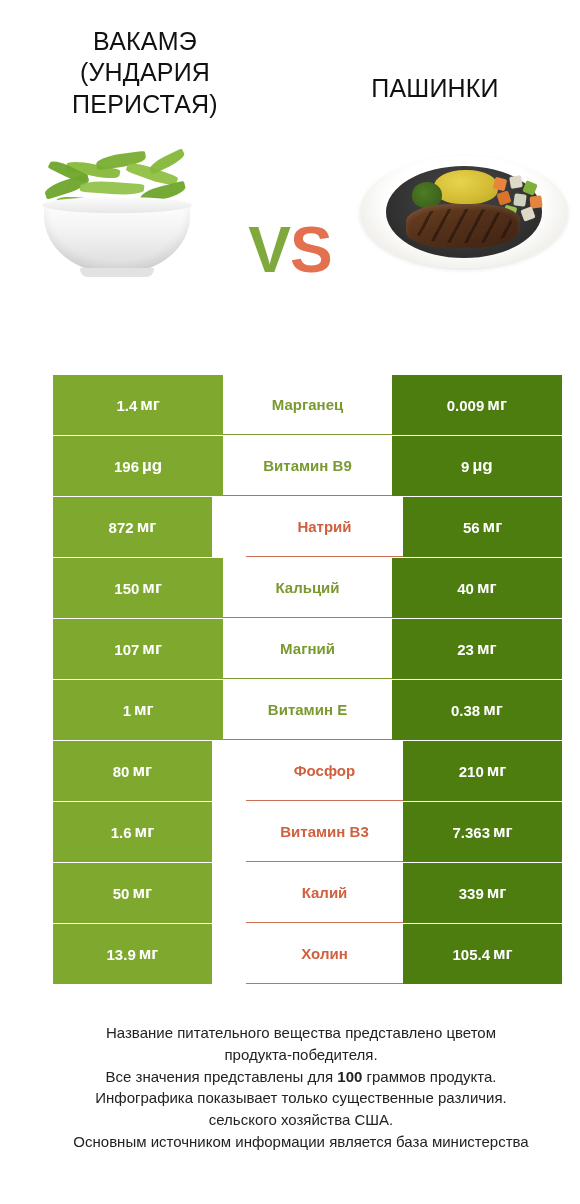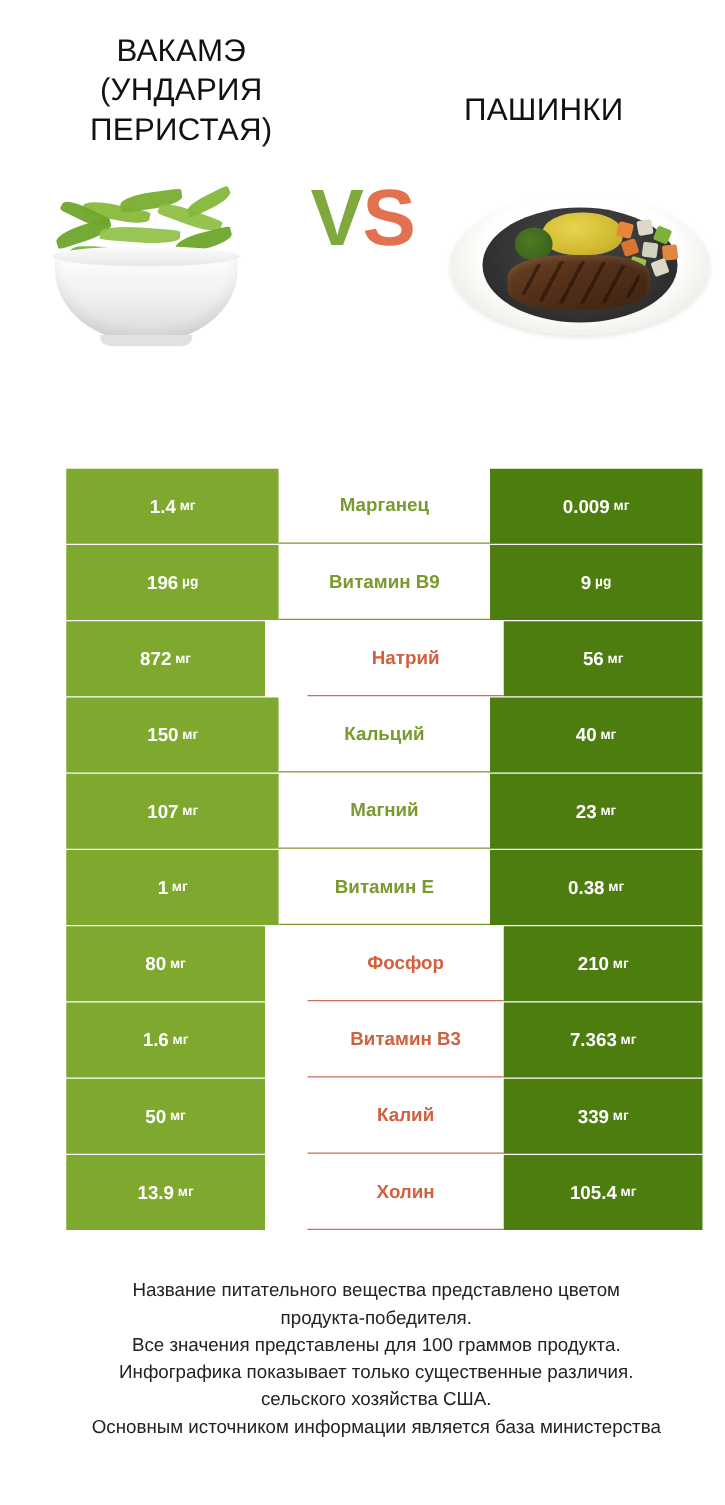--- a/index.html
+++ b/index.html
@@ -17,21 +17,21 @@
   .head-col { flex:1 1 50%; text-align:center; padding:0 14px; }
   .head-col h1 {
     font-size:25px; font-weight:400; line-height:1.25;
     color:#111; letter-spacing:0.2px; text-transform:uppercase;
     white-space:pre-line;
   }
   .head-left h1 { max-width:210px; margin:0 auto; }
   .head-right h1 { margin-top:47px; }
 
   
-  .foods { display:flex; align-items:flex-start; justify-content:center; height:140px; margin-top:22px; }
+  .foods { display:flex; align-items:flex-end; justify-content:center; height:140px; margin-top:22px; }
   .food-slot { width:232px; height:140px; position:relative; }
   .vs { width:116px; text-align:center; font-size:64px; font-weight:700; line-height:1; letter-spacing:-1px; }
   .vs .v { color:#7FA93C; }
   .vs .s { color:#E3704F; }
 
   
   .bowl-wrap { position:absolute; left:28px; top:8px; width:176px; height:126px; }
   .greens { position:absolute; left:12px; top:0; width:152px; height:72px; }
   .greens span {
     position:absolute; display:block; border-radius:50% 12% 50% 12%;
@@ -93,32 +93,32 @@
   .table { position:absolute; left:18px; top:375px; width:544px;padding-left:35px; }
   .row { display:flex; height:60px; margin-bottom:1px; }
   .cell { display:flex; align-items:center; justify-content:center; text-align:center; }
   .c-left  { width:182px; color:#fff; font-size:15px; font-weight:700; }
   .c-mid   { width:180px; font-size:15px; font-weight:700; background:#fff; }
   .c-right { width:182px; color:#fff; font-size:15px; font-weight:700; }
   .c-left  { background:#7FA92E; }
   .c-right { background:#4d7c0f; }
   .c-mid   { border-bottom:1px solid #7A9A30; }
   .row.win-right .c-mid { border-bottom-color:#CC7055; }
-  .unit { font-size:11px; font-weight:700; margin-left:3px; }
+  .unit { font-size:17px; font-weight:700; margin-left:3px; }
   .win-left  .c-mid { color:#7A9A30; }
   .win-right .c-mid { color:#D1603F;margin-left:34px; }
 
   
   .footer {
     position:absolute; left:11px; top:1022px; width:580px;
     text-align:center; color:#222; font-size:15px; line-height:1.45;
     padding:0 24px;
   }
   .footer p { margin:0; }
-  .footer b { font-weight:400; }
+  .footer b { font-weight:700; }
 </style>
 </head>
 <body>
 
 <div class="page">
 
   <div class="headers">
     <div class="head-col head-left">
       <h1>ВАКАМЭ (УНДАРИЯ ПЕРИСТАЯ)</h1>
     </div>

